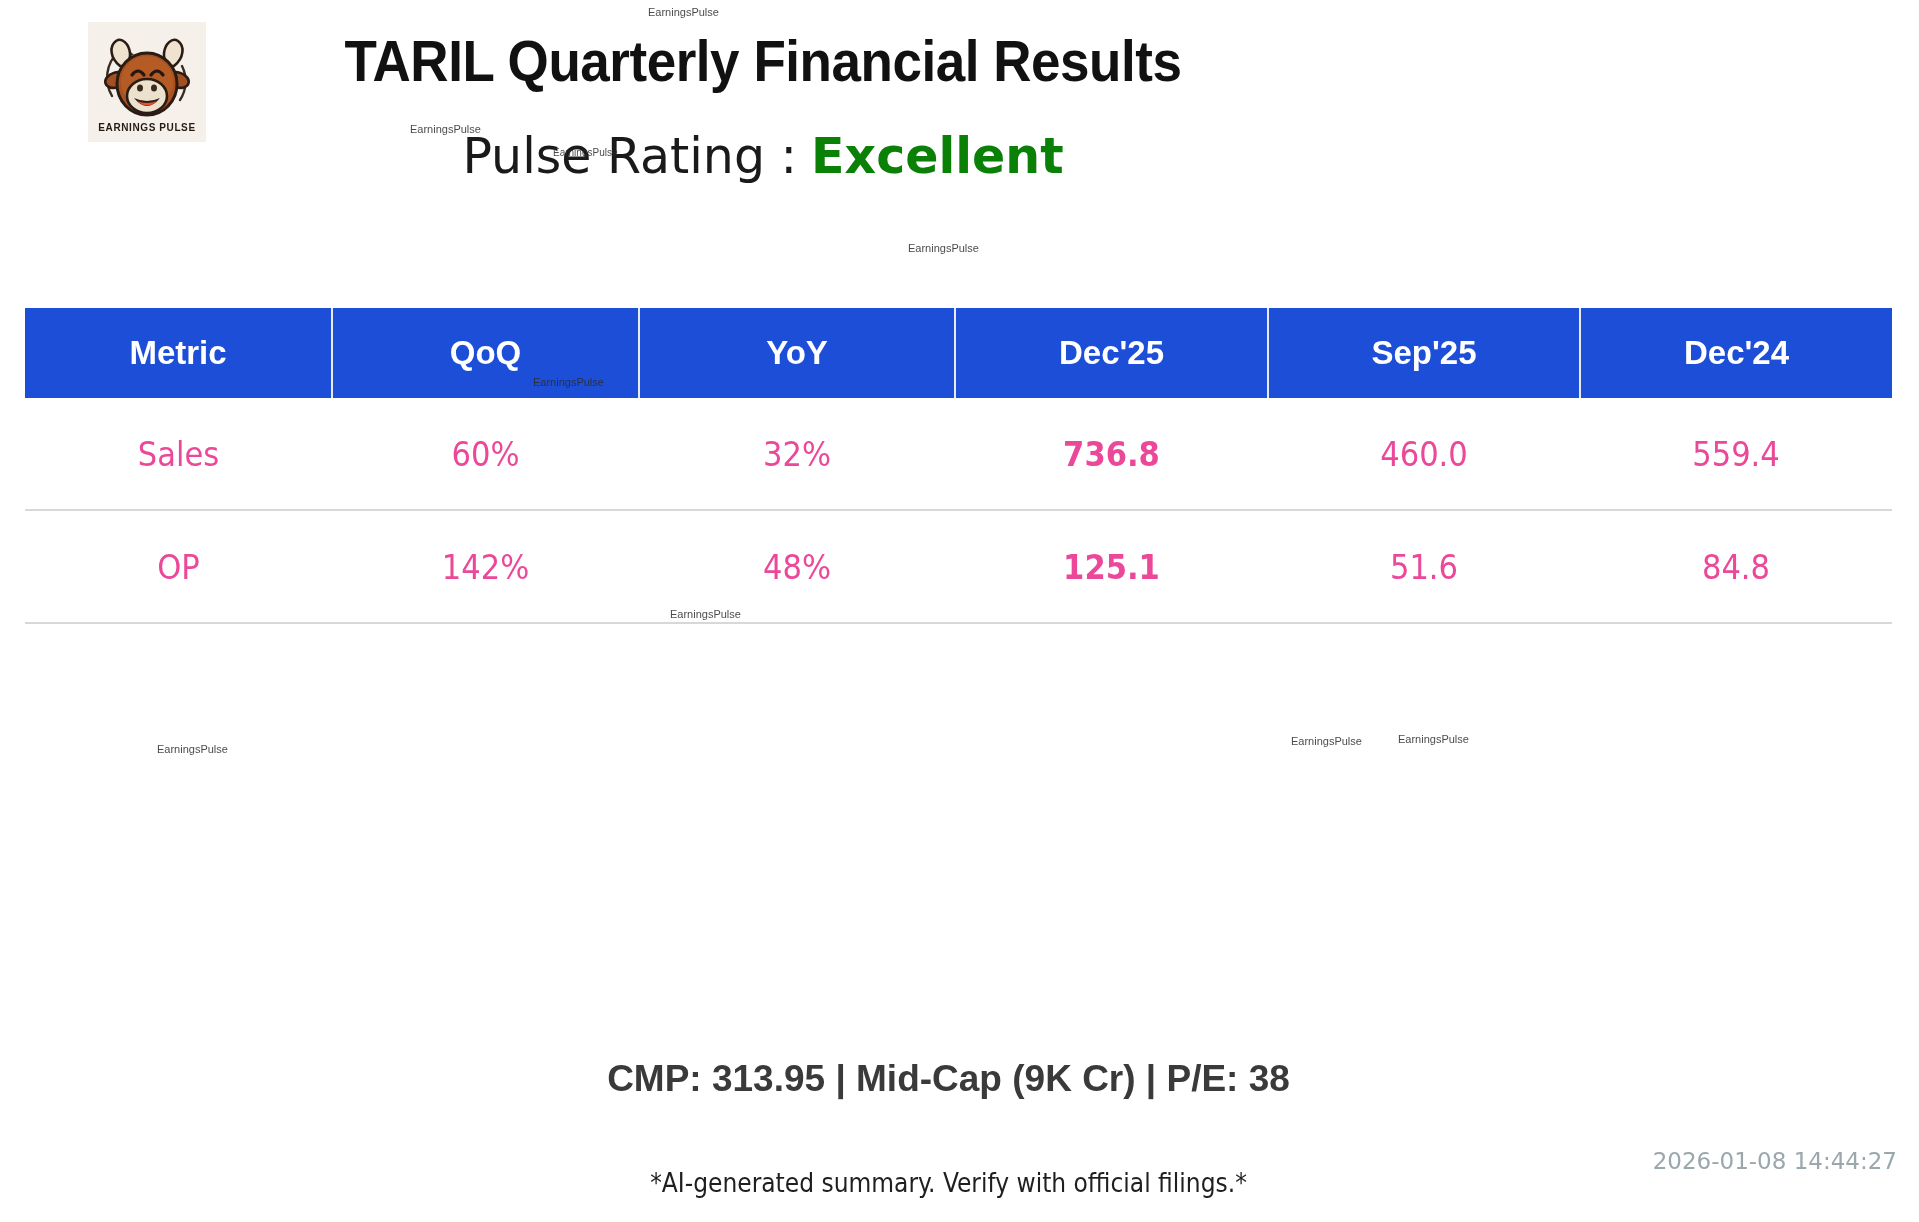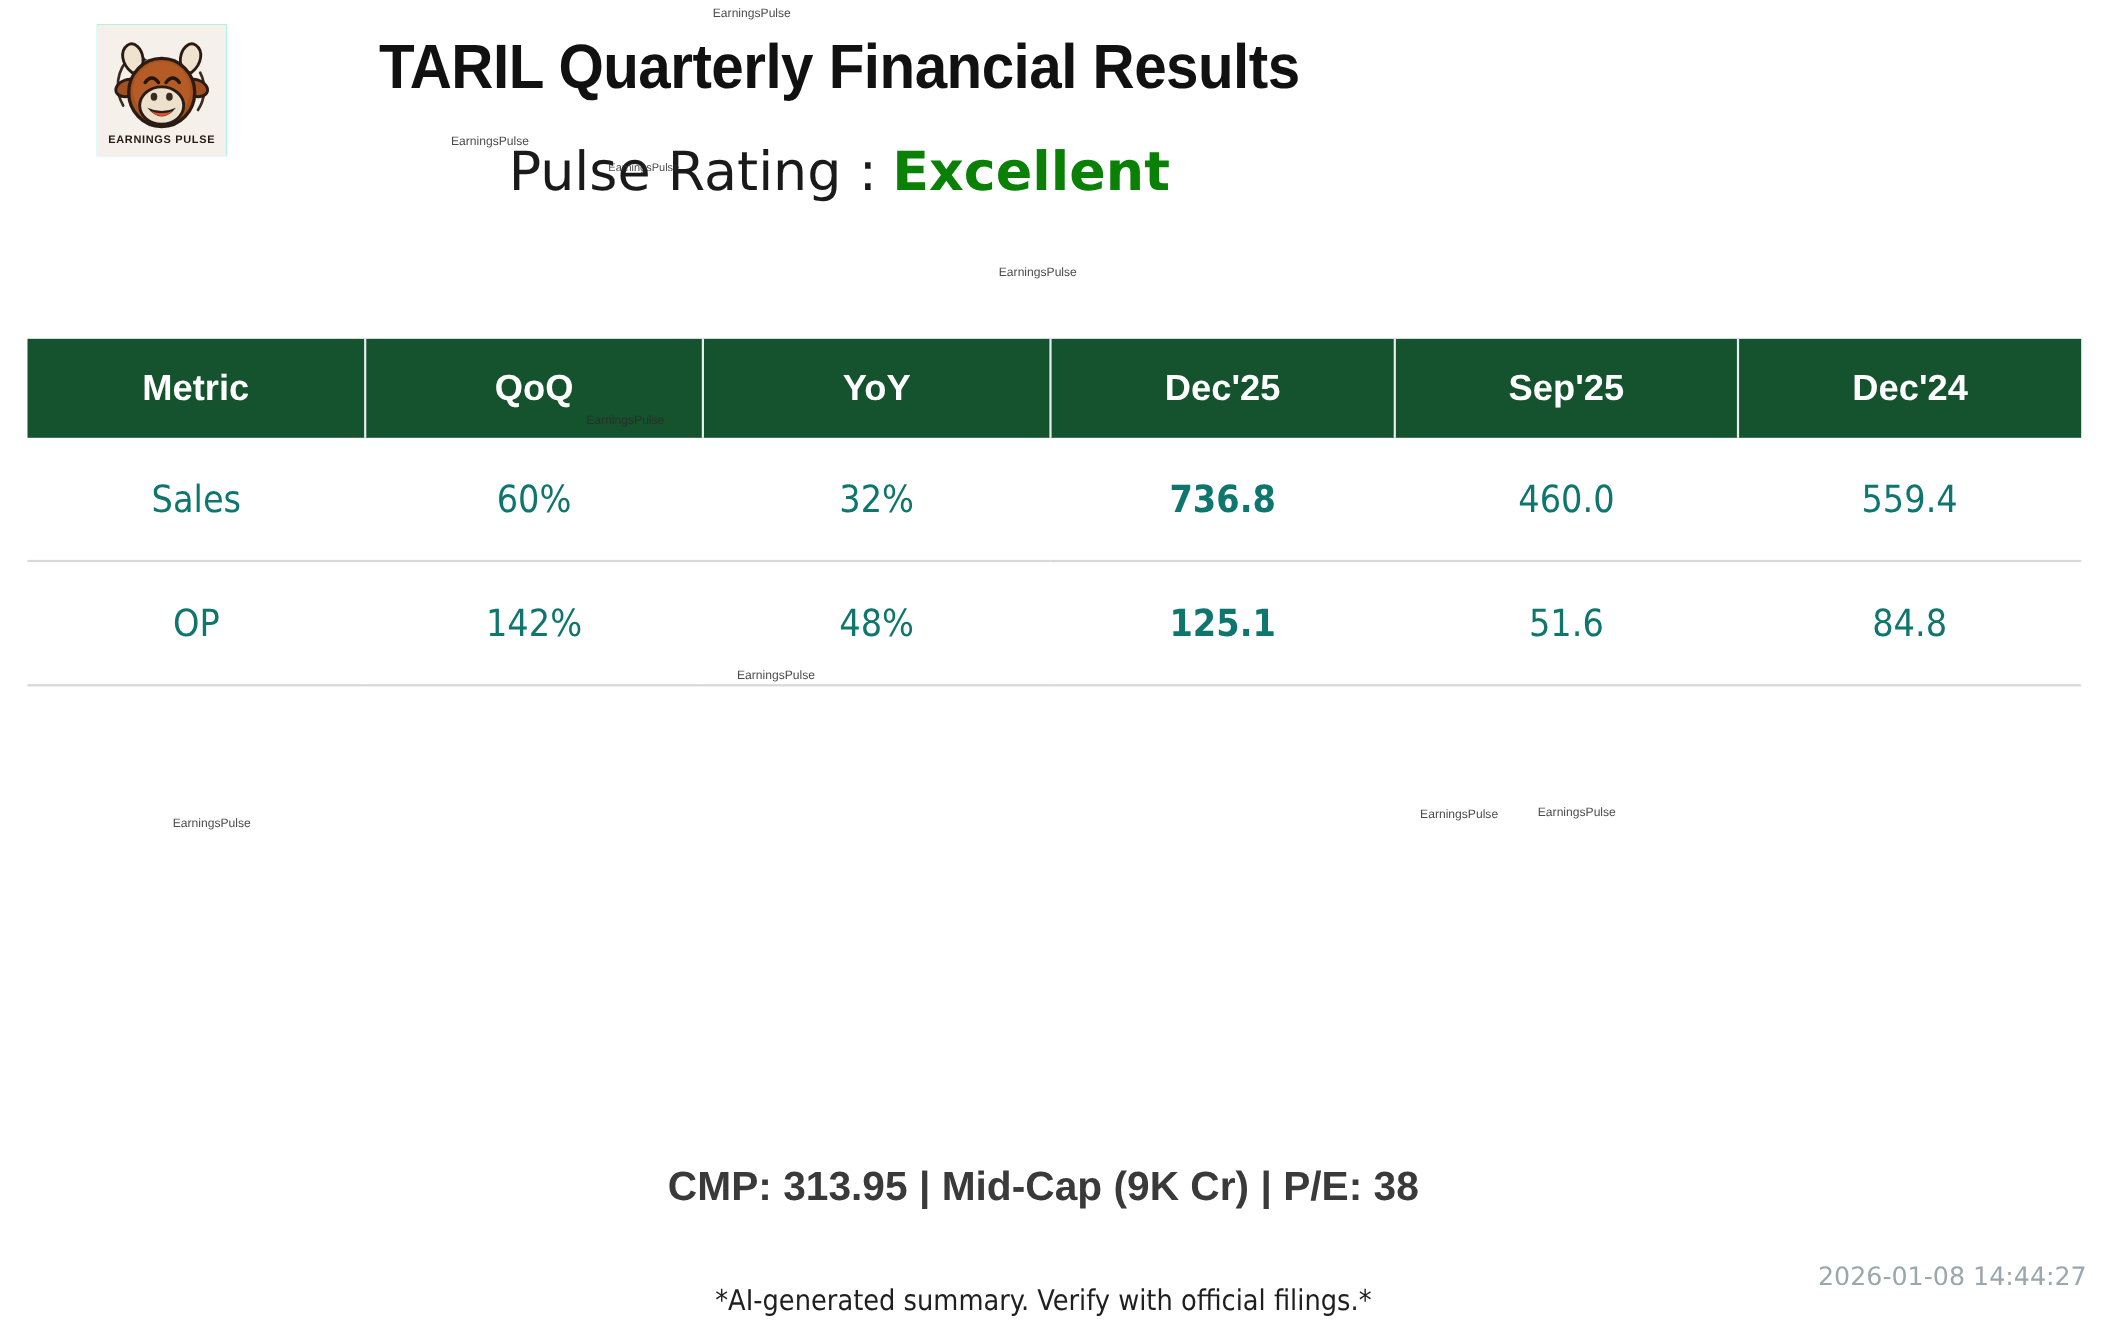--- a/index.html
+++ b/index.html
@@ -91,36 +91,36 @@
     position: absolute;
     left: 25px;
     top: 308px;
     width: 1867px;
     border-collapse: collapse;
     table-layout: fixed;
     z-index: 2;
   }
   .tbl th {
     height: 90px;
-    background: #14532d;
+    background: #1d4ed8;
     color: #ffffff;
     font-size: 33px;
     font-weight: 700;
     text-align: center;
     font-family: "Liberation Sans Narrow", "Liberation Sans", sans-serif;
     border-right: 2px solid #e9ecef;
     letter-spacing: 0px;
     padding: 0;
   }
   .tbl th:last-child { border-right: none; }
   .tbl td {
     height: 111px;
     font-size: 34px;
     text-align: center;
-    color: #0f766e;
+    color: #ec4899;
     border-bottom: 2px solid #d6d8da;
     font-family: "DejaVu Sans Condensed", "DejaVu Sans", sans-serif;
     padding: 0;
     vertical-align: middle;
   }
   .tbl tr.row-first td { border-top: none; }
   .c-metric { font-weight: 400; }
   .c-growth { color: #12820f; font-weight: 400; }
   .c-current { font-weight: 700; color: #000000; }
   .c-prev { font-weight: 400; }

